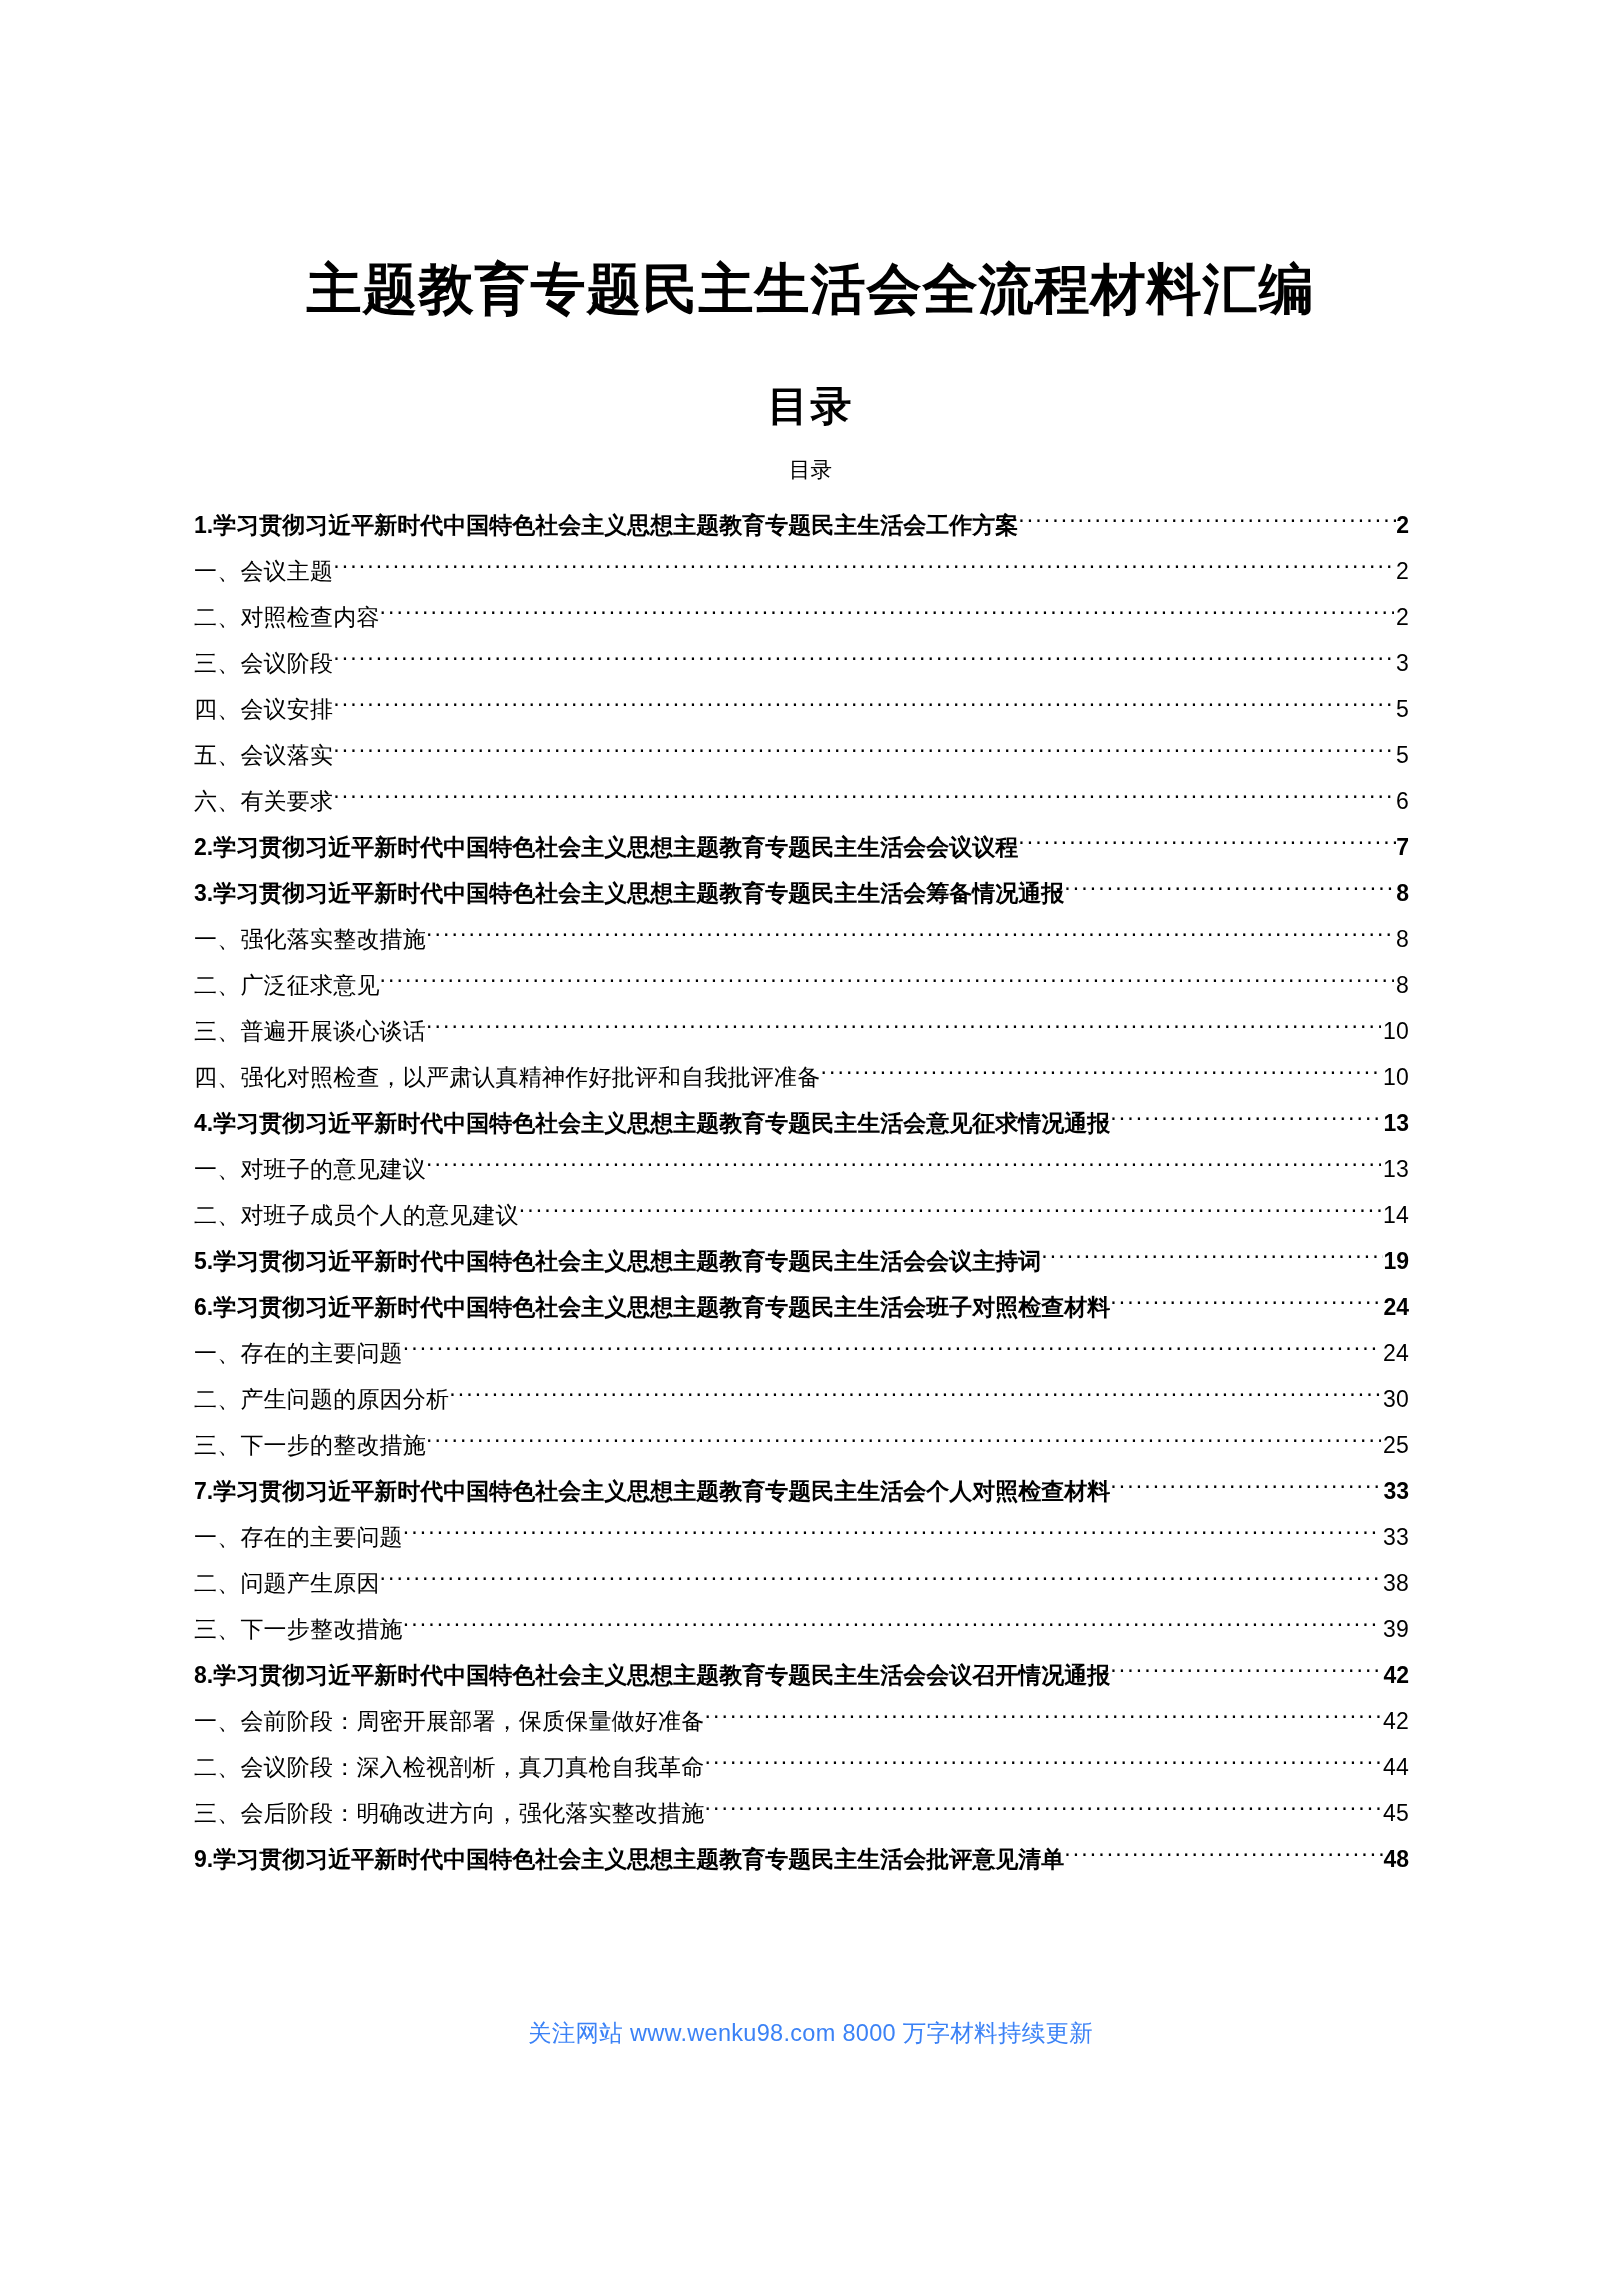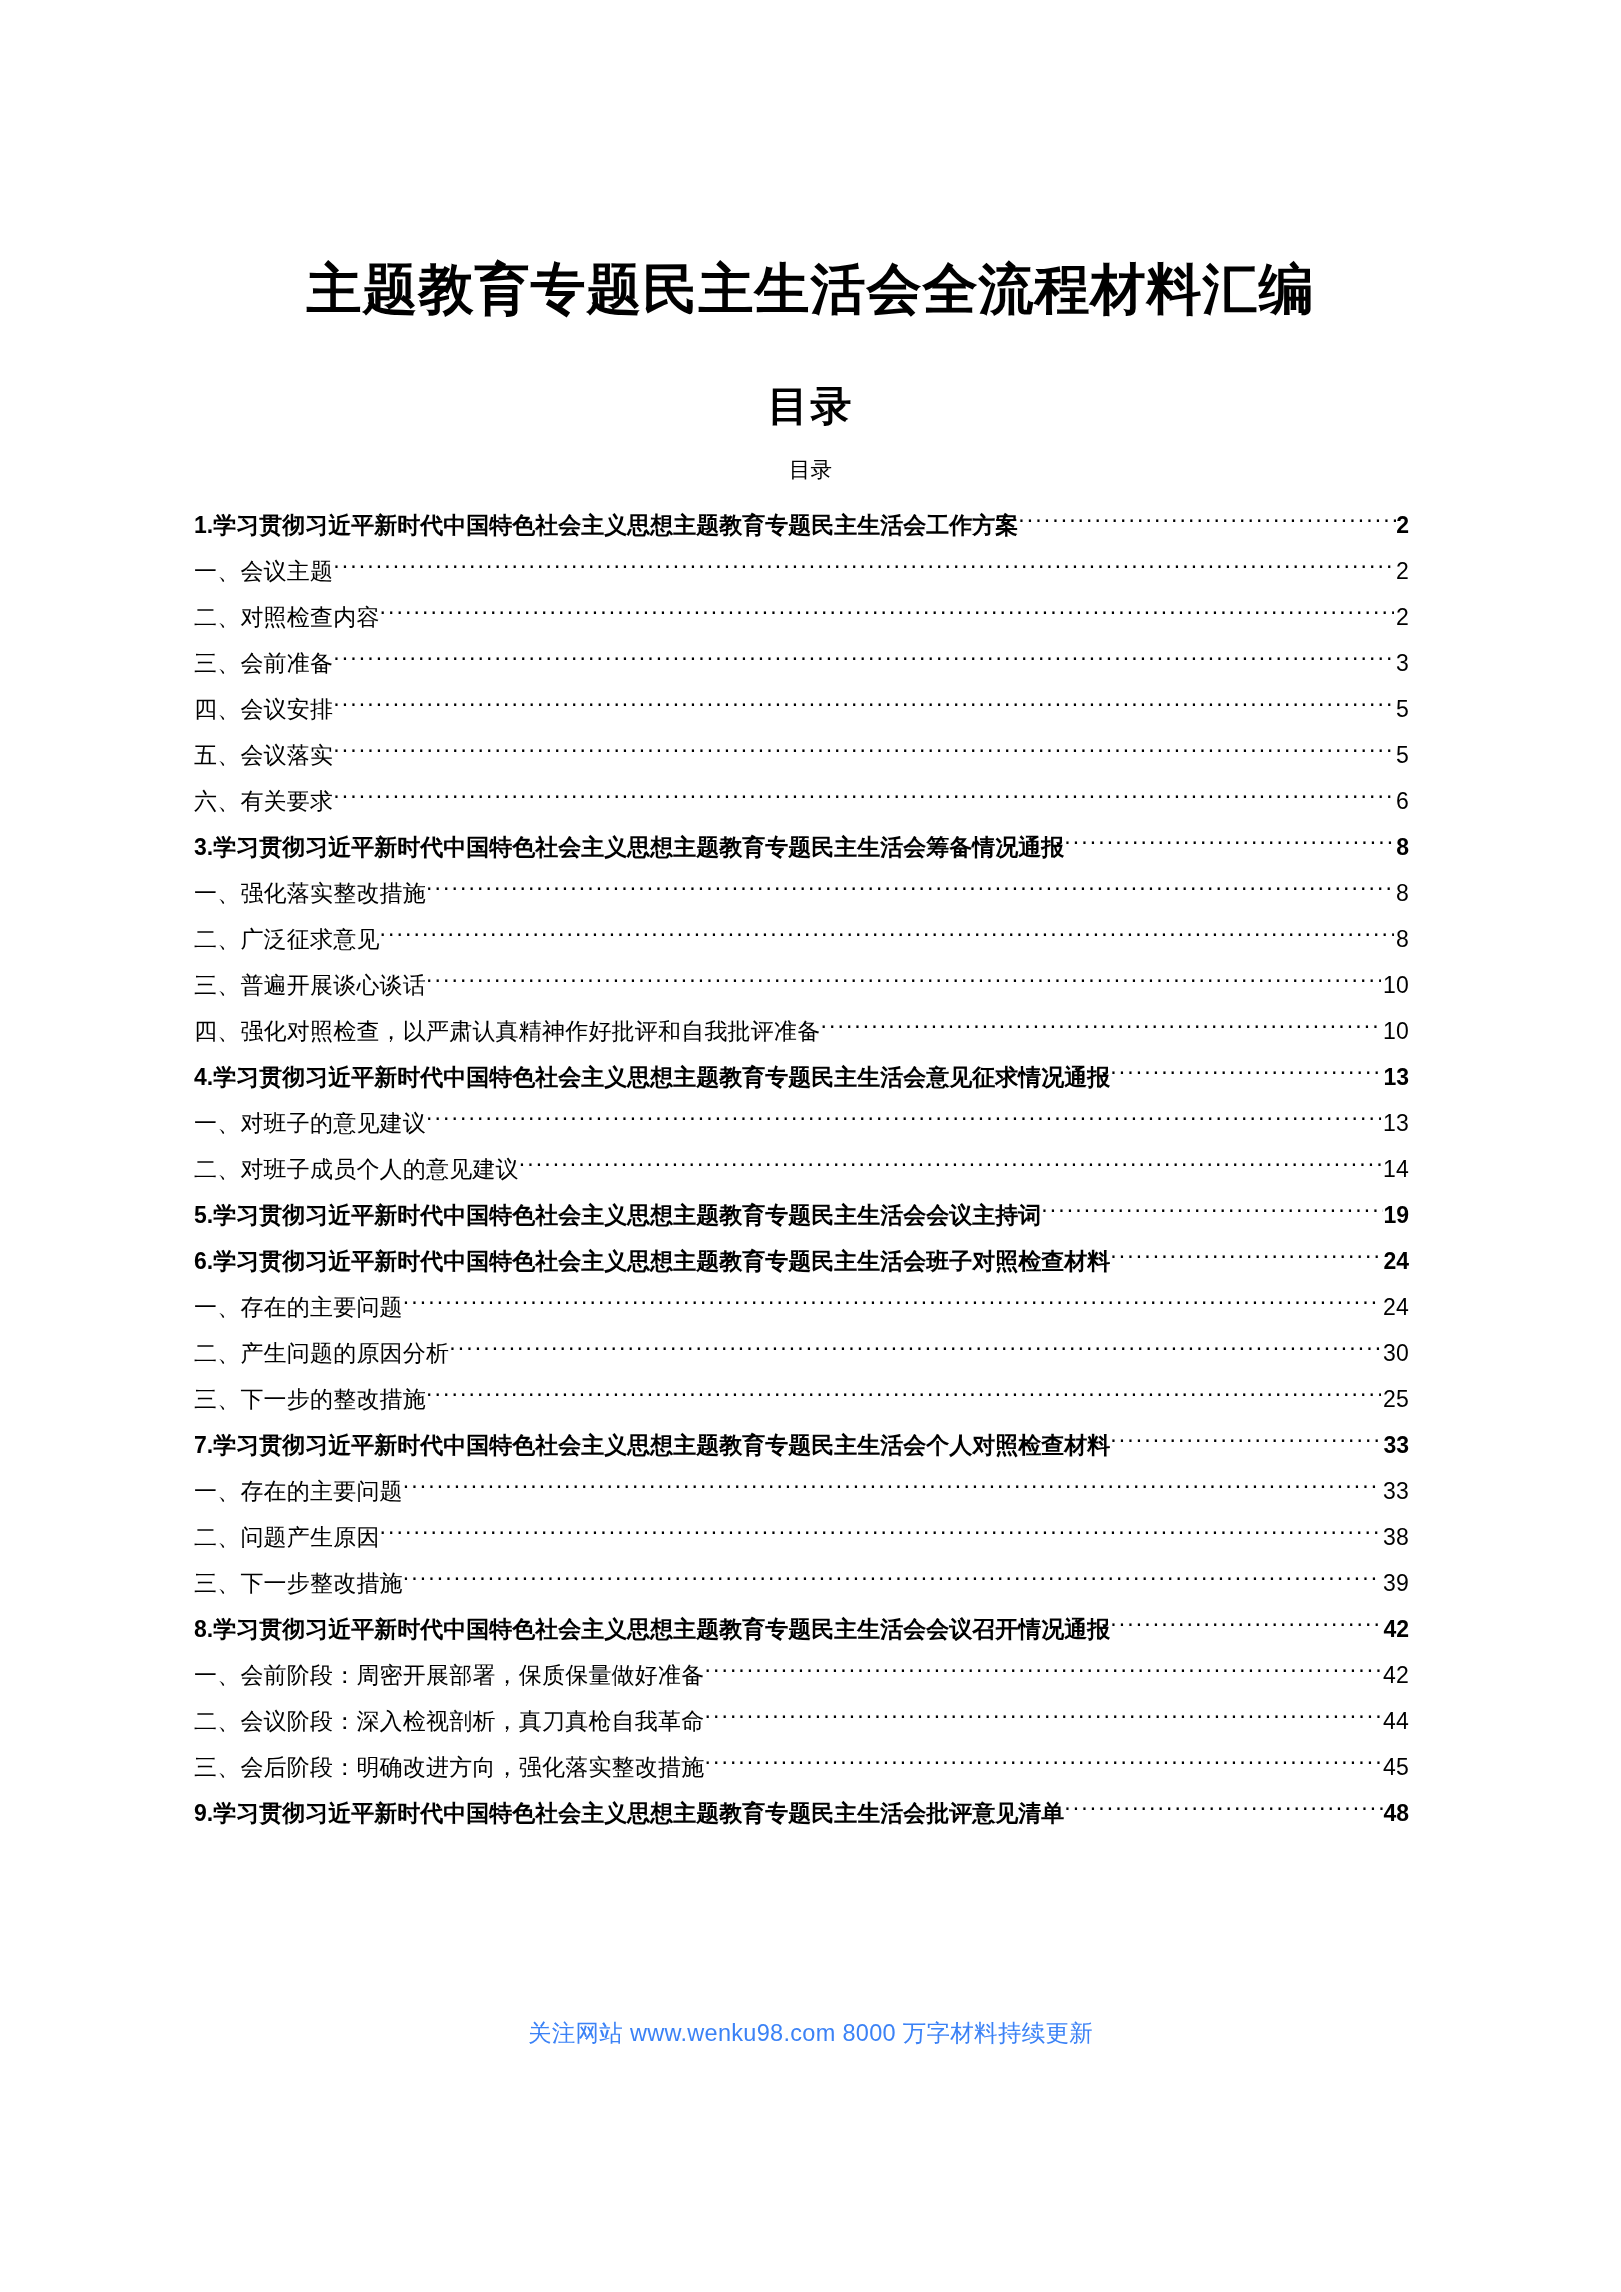--- a/index.html
+++ b/index.html
@@ -174,40 +174,45 @@
         <span class="entry-text">一、会议主题</span>
         <span class="leader"></span>
         <span class="page-no">2</span>
       </div>
       <div class="toc-entry level-2">
         <span class="entry-text">二、对照检查内容</span>
         <span class="leader"></span>
         <span class="page-no">2</span>
       </div>
       <div class="toc-entry level-2">
-        <span class="entry-text">三、会前准备</span>
+        <span class="entry-text">三、会议阶段</span>
         <span class="leader"></span>
         <span class="page-no">3</span>
       </div>
       <div class="toc-entry level-2">
         <span class="entry-text">四、会议安排</span>
         <span class="leader"></span>
         <span class="page-no">5</span>
       </div>
       <div class="toc-entry level-2">
         <span class="entry-text">五、会议落实</span>
         <span class="leader"></span>
         <span class="page-no">5</span>
       </div>
       <div class="toc-entry level-2">
         <span class="entry-text">六、有关要求</span>
         <span class="leader"></span>
         <span class="page-no">6</span>
       </div>
       <div class="toc-entry level-1">
+        <span class="entry-text">2.学习贯彻习近平新时代中国特色社会主义思想主题教育专题民主生活会会议议程</span>
+        <span class="leader"></span>
+        <span class="page-no">7</span>
+      </div>
+      <div class="toc-entry level-1">
         <span class="entry-text">3.学习贯彻习近平新时代中国特色社会主义思想主题教育专题民主生活会筹备情况通报</span>
         <span class="leader"></span>
         <span class="page-no">8</span>
       </div>
       <div class="toc-entry level-2">
         <span class="entry-text">一、强化落实整改措施</span>
         <span class="leader"></span>
         <span class="page-no">8</span>
       </div>
       <div class="toc-entry level-2">

